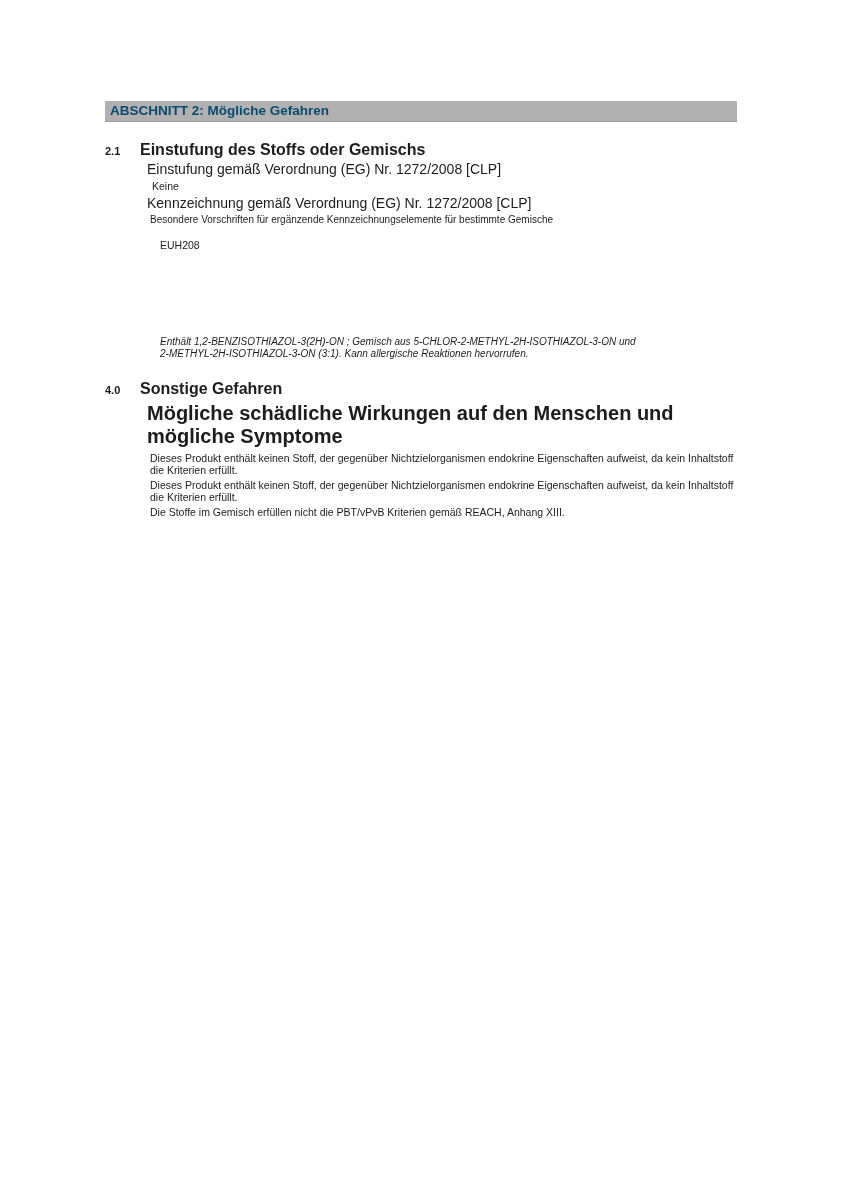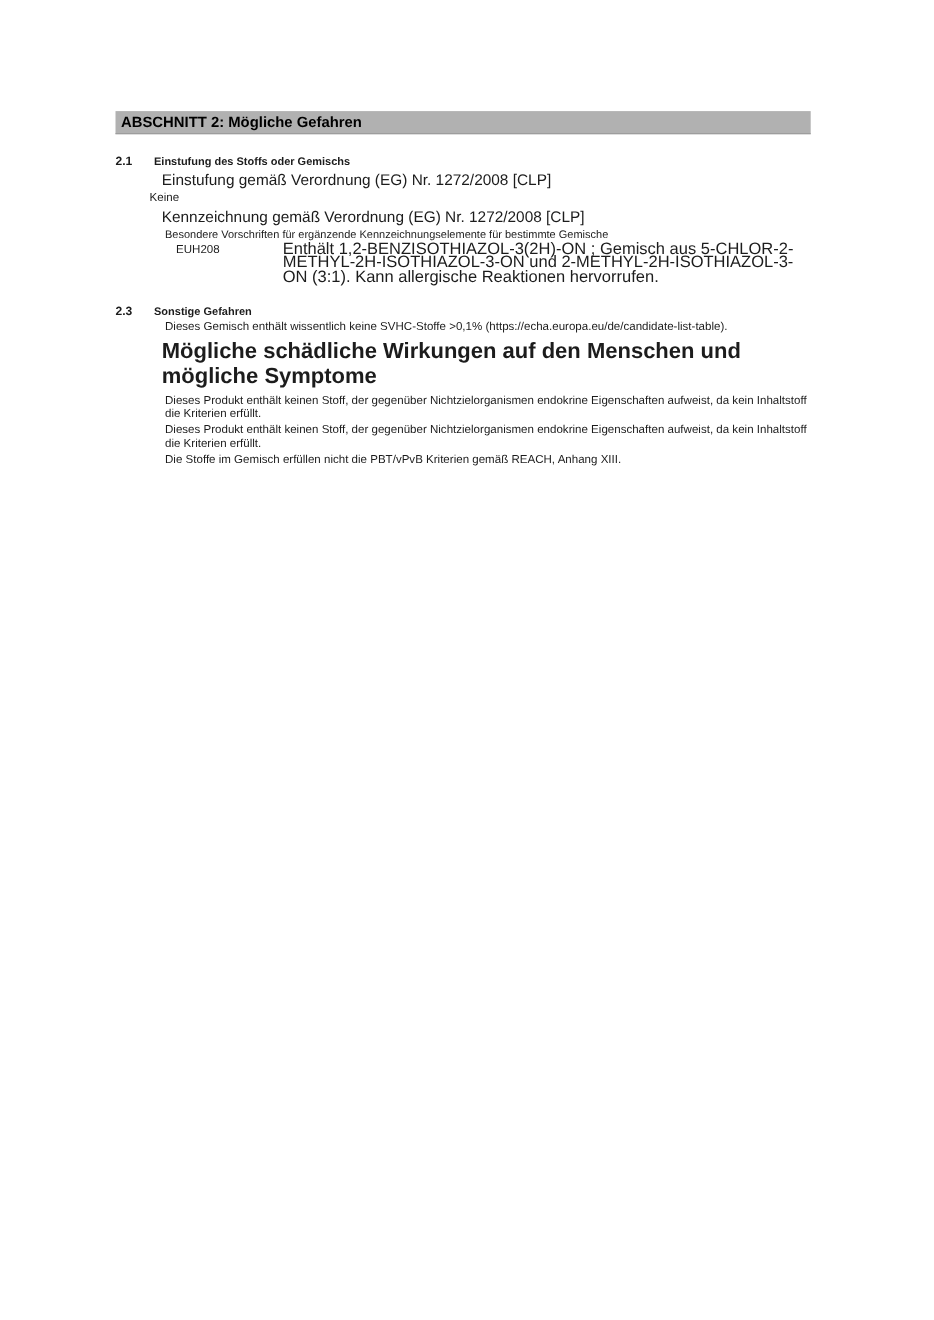--- a/index.html
+++ b/index.html
@@ -23,77 +23,79 @@
     width: 632px;
   }
   .section-bar {
     background: #b1b1b1;
     border-bottom: 1px solid #9c9c9c;
     height: 20px;
     line-height: 20px;
     padding-left: 5px;
     font-size: 13.5px;
     font-weight: bold;
-    color: #000000;
+    color: #0c4a6e;
     margin-bottom: 16px;
   }
   .sec-head {
     display: flex;
     align-items: baseline;
     margin-top: 19px;
   }
   .sec-num {
     flex: 0 0 35px;
     font-size: 11px;
     font-weight: bold;
   }
   .sec-title {
-    font-size: 10px;
+    font-size: 16px;
     font-weight: bold;
   }
   .law-heading {
     margin-left: 42px;
     margin-top: 2px;
     font-size: 14px;
     font-weight: normal;
   }
   .note-heading {
     margin-left: 45px;
     margin-top: 3px;
     font-size: 10px;
     font-weight: normal;
   }
   .small-text {
-    margin-left: 31px;
+    margin-left: 47px;
     margin-top: 3px;
     font-size: 10.5px;
     line-height: 12.5px;
   }
   .body-text {
     margin-left: 45px;
     margin-top: 2px;
     font-size: 10.5px;
     line-height: 12.5px;
   }
   .euh-row {
     display: flex;
     margin-left: 55px;
-    margin-top: 2px;
+    margin-top: 14px;
     margin-bottom: 5px;
+    flex-direction: column;
   }
   .euh-code {
     flex: 0 0 97px;
     font-size: 10.5px;
     line-height: 12.5px;
   }
   .euh-text {
     flex: 1 1 auto;
     max-width: 478px;
-    font-size: 15px;
+    font-size: 10px;
     line-height: 12.5px;
+    font-style: italic;
   }
   .sub-heading {
     margin-left: 42px;
     margin-top: 4px;
     font-size: 20px;
     font-weight: bold;
   }
   .gap-sm { margin-top: 4px; }
 </style>
 </head>
@@ -117,24 +119,23 @@
       <div class="law-heading">Kennzeichnung gemäß Verordnung (EG) Nr. 1272/2008 [CLP]</div>
       <div class="note-heading">Besondere Vorschriften für ergänzende Kennzeichnungselemente für bestimmte Gemische</div>
       <div class="euh-row">
         <span class="euh-code">EUH208</span>
         <span class="euh-text">Enthält 1,2-BENZISOTHIAZOL-3(2H)-ON ; Gemisch aus 5-CHLOR-2-METHYL-2H-ISOTHIAZOL-3-ON und 2-METHYL-2H-ISOTHIAZOL-3-ON (3:1). Kann allergische Reaktionen hervorrufen.</span>
       </div>
     </div>
 
     <div>
       <div class="sec-head">
-        <span class="sec-num">2.3</span>
+        <span class="sec-num">4.0</span>
         <span class="sec-title">Sonstige Gefahren</span>
       </div>
-      <div class="body-text">Dieses Gemisch enthält wissentlich keine SVHC-Stoffe &gt;0,1% (https://echa.europa.eu/de/candidate-list-table).</div>
       <div class="sub-heading">Mögliche schädliche Wirkungen auf den Menschen und mögliche Symptome</div>
       <div class="body-text gap-sm">Dieses Produkt enthält keinen Stoff, der gegenüber Nichtzielorganismen endokrine Eigenschaften aufweist, da kein Inhaltstoff die Kriterien erfüllt.</div>
       <div class="body-text">Dieses Produkt enthält keinen Stoff, der gegenüber Nichtzielorganismen endokrine Eigenschaften aufweist, da kein Inhaltstoff die Kriterien erfüllt.</div>
       <div class="body-text">Die Stoffe im Gemisch erfüllen nicht die PBT/vPvB Kriterien gemäß REACH, Anhang XIII.</div>
     </div>
 
   </div>
 </div>
 
 </body></html>

